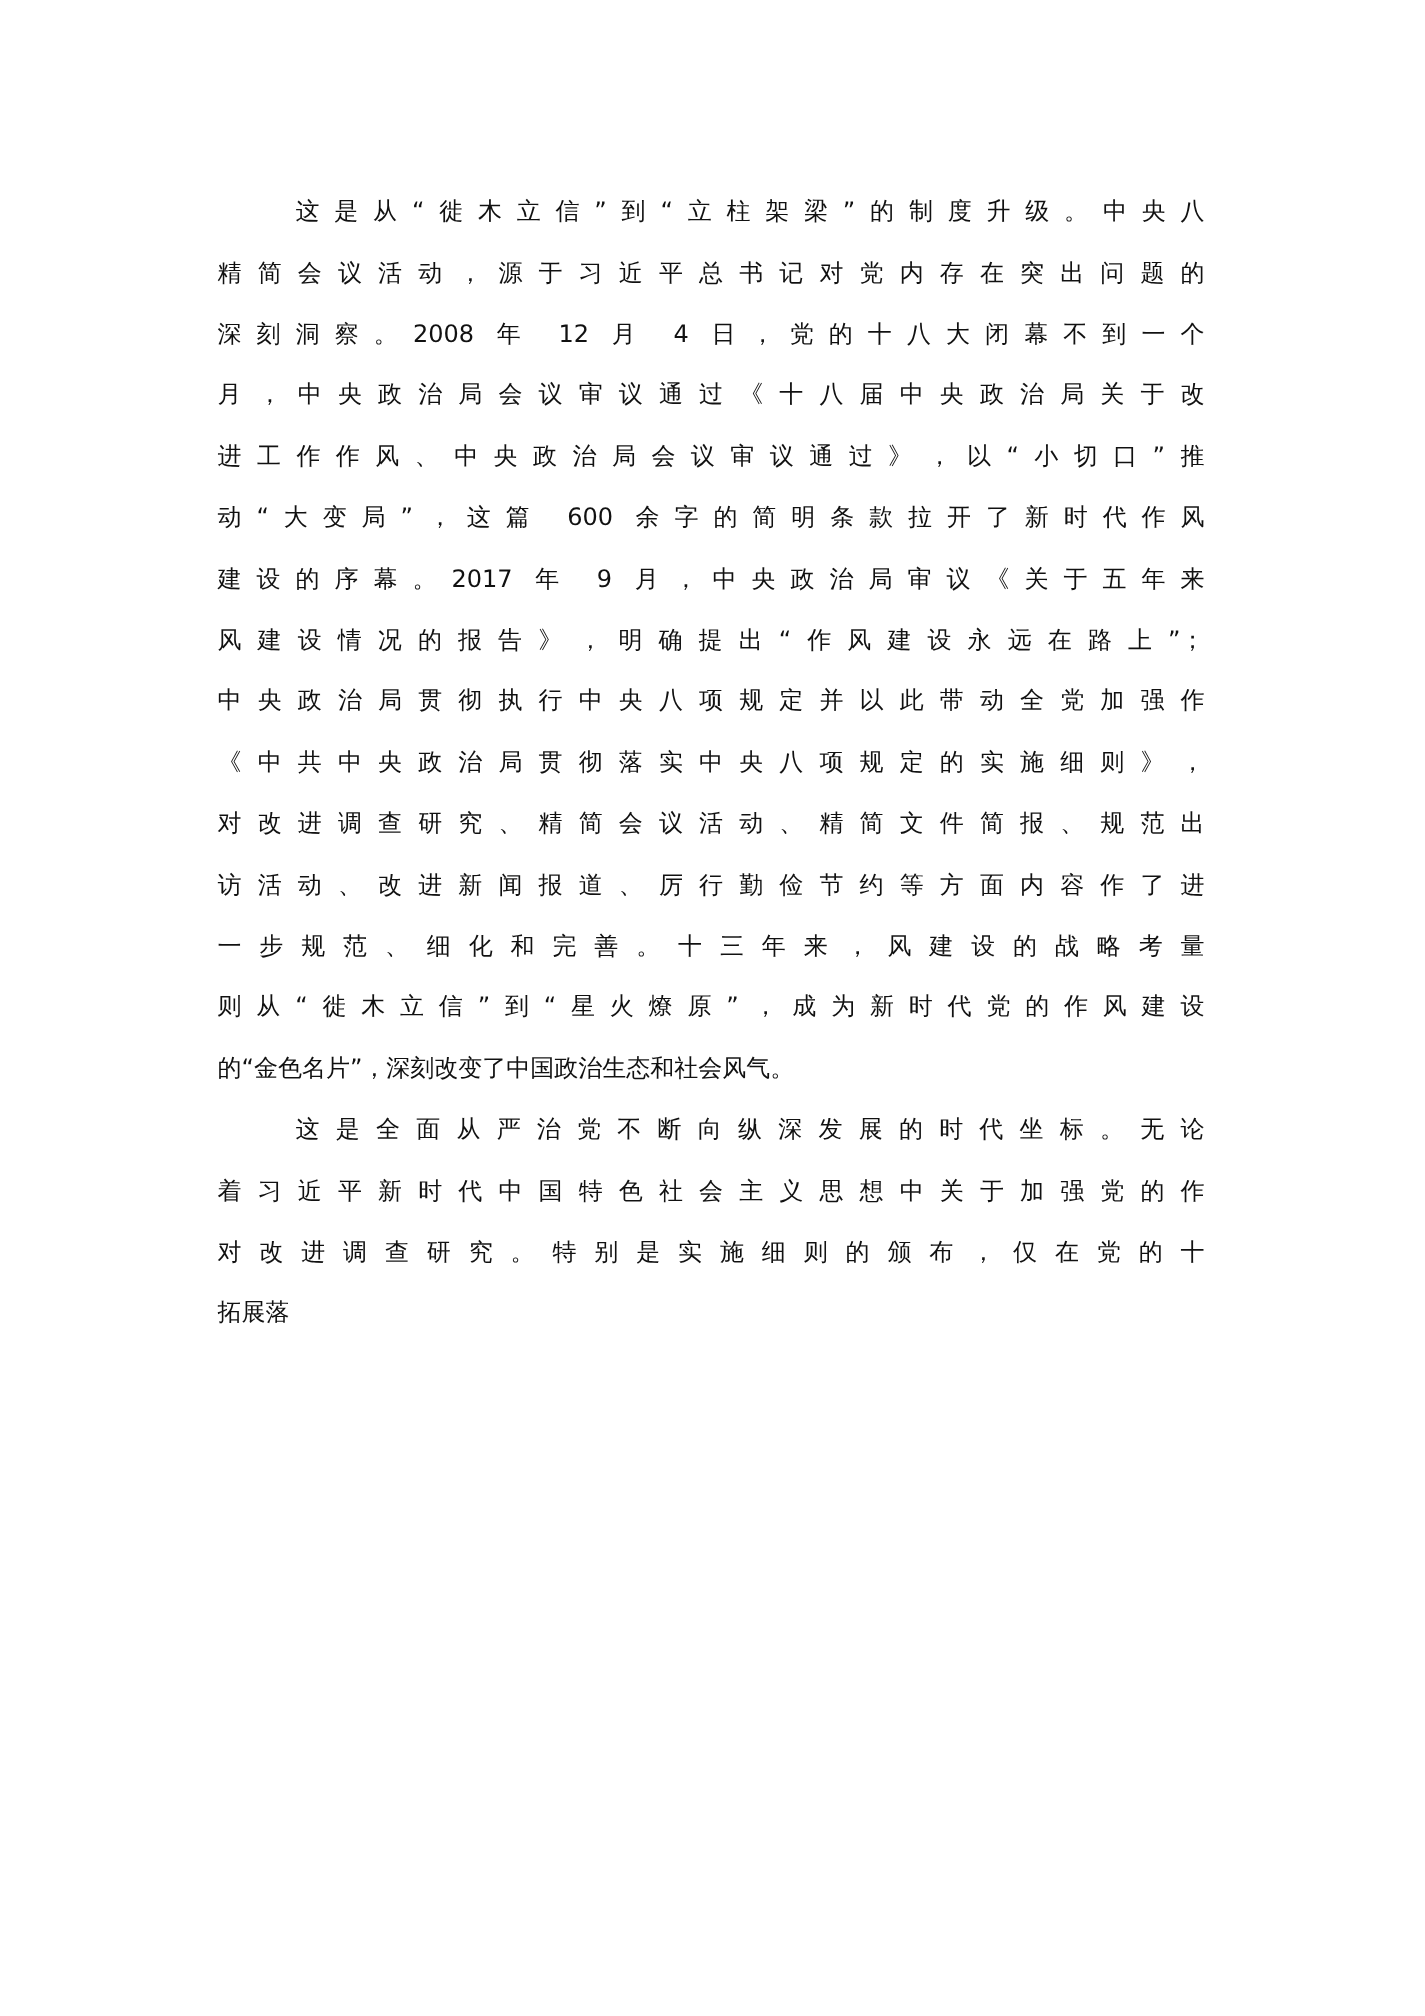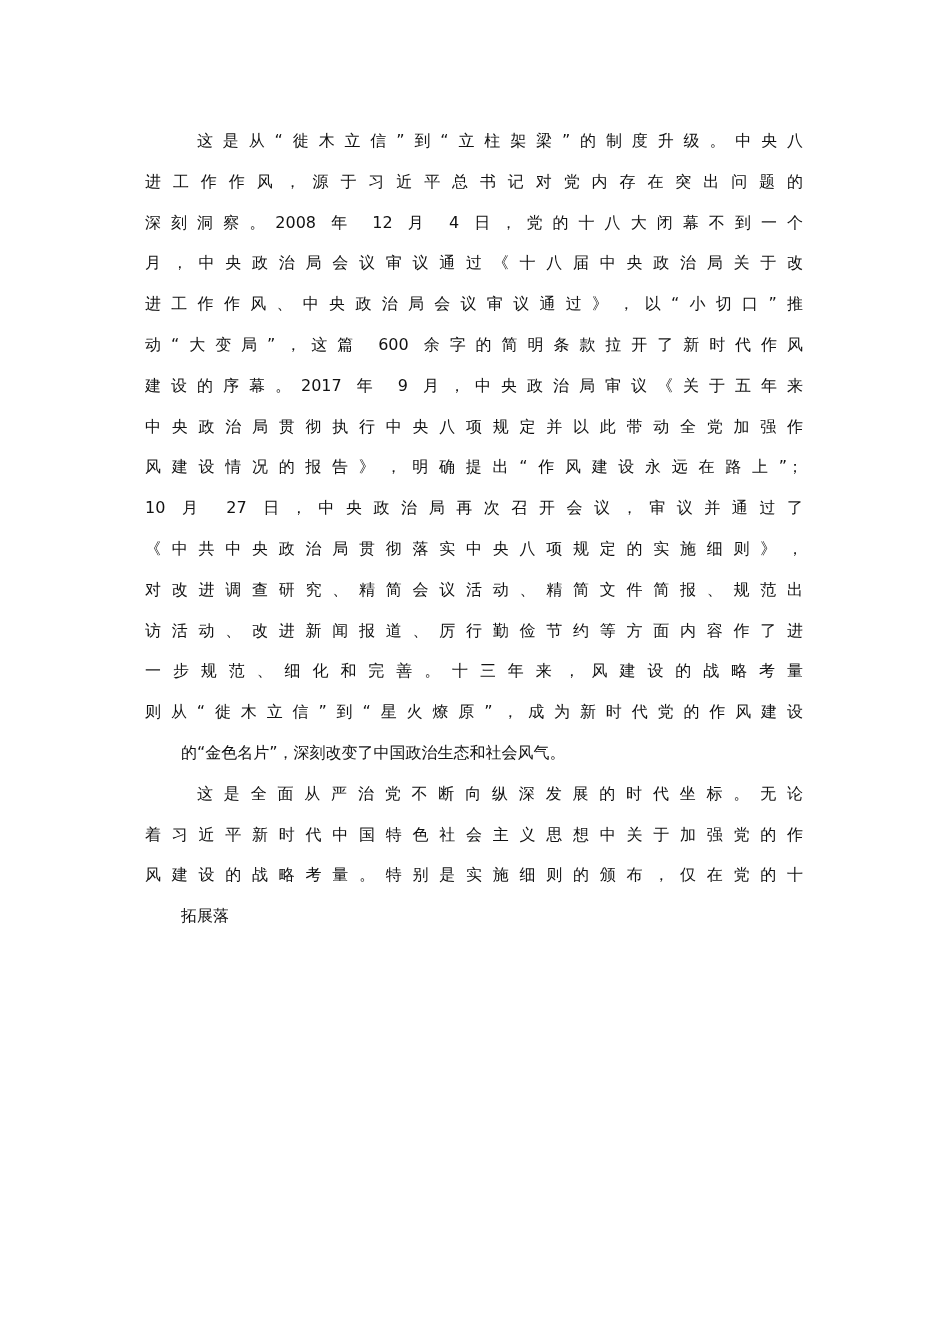--- a/index.html
+++ b/index.html
@@ -41,49 +41,47 @@
       text-align: justify;
       text-align-last: justify;
       overflow: hidden;
     }
     .line.indent {
       padding-left: 52px;
     }
     .line.last {
       text-align: left;
       text-align-last: left;
-      margin-left: 36px;
     }
   </style>
 </head>
 <body>
 
 <div class="page">
   <div class="body-text">
 
     <div class="paragraph">
       <span class="line indent">这是从“徙木立信”到“立柱架梁”的制度升级。中央八</span>
-      <span class="line">进工作作风，源于习近平总书记对党内存在突出问题的</span>
+      <span class="line">精简会议活动，源于习近平总书记对党内存在突出问题的</span>
       <span class="line">深刻洞察。2008 年 12 月 4 日，党的十八大闭幕不到一个</span>
       <span class="line">月，中央政治局会议审议通过《十八届中央政治局关于改</span>
       <span class="line">进工作作风、中央政治局会议审议通过》，以“小切口”推</span>
       <span class="line">动“大变局”，这篇 600 余字的简明条款拉开了新时代作风</span>
       <span class="line">建设的序幕。2017 年 9 月，中央政治局审议《关于五年来</span>
+      <span class="line">风建设情况的报告》，明确提出“作风建设永远在路上”；</span>
       <span class="line">中央政治局贯彻执行中央八项规定并以此带动全党加强作</span>
-      <span class="line">风建设情况的报告》，明确提出“作风建设永远在路上”；</span>
-      <span class="line">10 月 27 日，中央政治局再次召开会议，审议并通过了</span>
       <span class="line">《中共中央政治局贯彻落实中央八项规定的实施细则》，</span>
       <span class="line">对改进调查研究、精简会议活动、精简文件简报、规范出</span>
       <span class="line">访活动、改进新闻报道、厉行勤俭节约等方面内容作了进</span>
       <span class="line">一步规范、细化和完善。十三年来，风建设的战略考量</span>
       <span class="line">则从“徙木立信”到“星火燎原”，成为新时代党的作风建设</span>
       <span class="line last">的“金色名片”，深刻改变了中国政治生态和社会风气。</span>
     </div>
 
     <div class="paragraph">
       <span class="line indent">这是全面从严治党不断向纵深发展的时代坐标。无论</span>
       <span class="line">着习近平新时代中国特色社会主义思想中关于加强党的作</span>
-      <span class="line">风建设的战略考量。特别是实施细则的颁布，仅在党的十</span>
+      <span class="line">对改进调查研究。特别是实施细则的颁布，仅在党的十</span>
       <span class="line last">拓展落</span>
     </div>
 
   </div>
 </div>
 
 </body></html>

